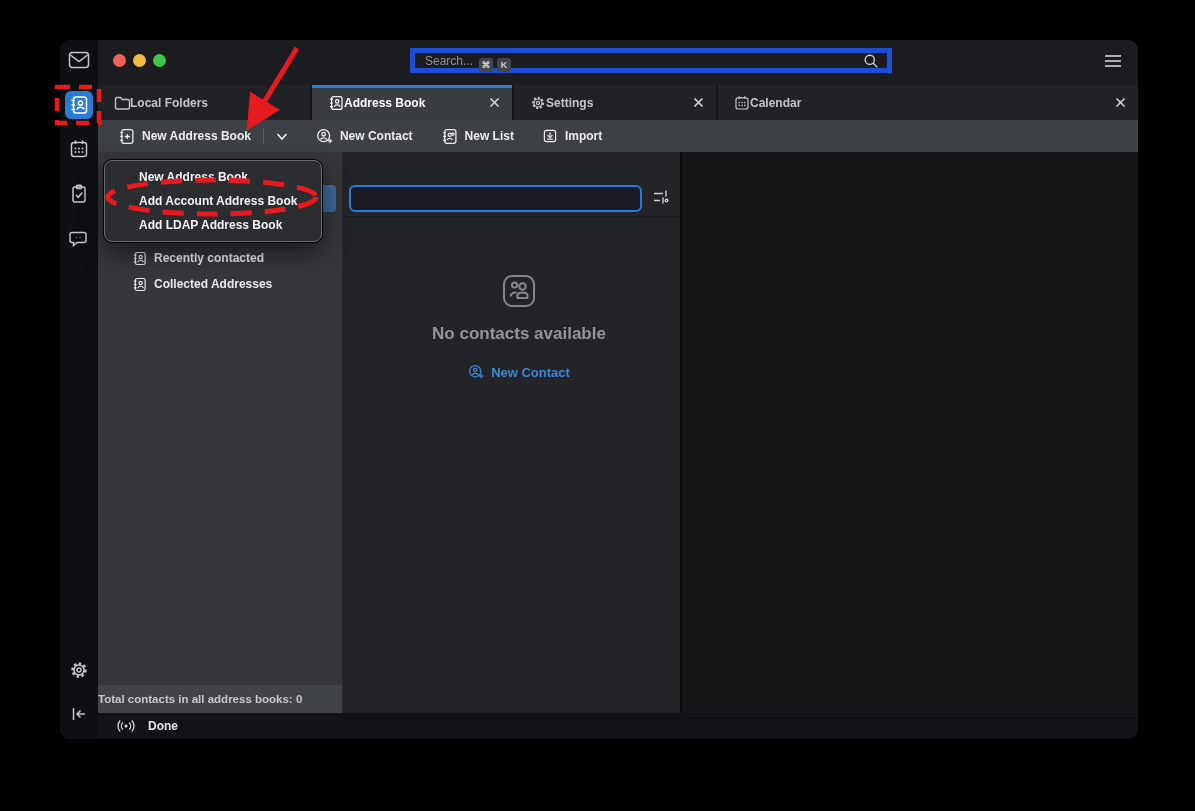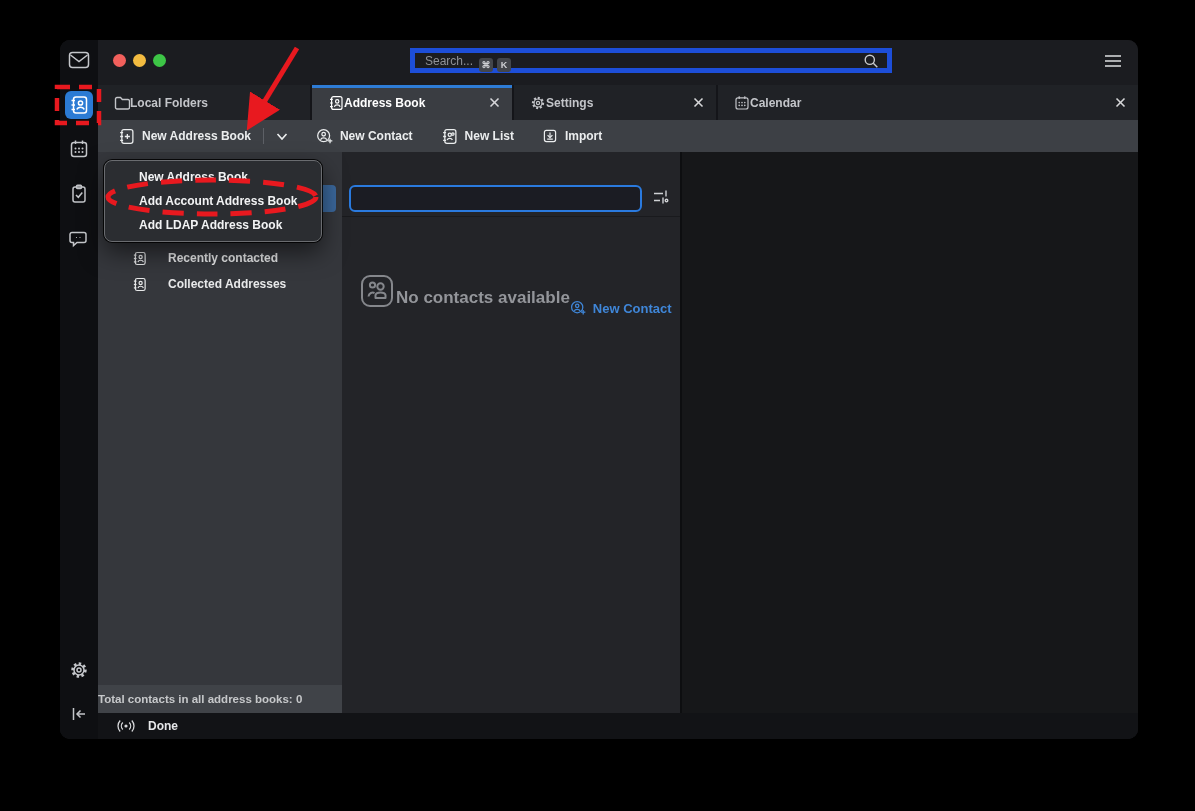--- a/index.html
+++ b/index.html
@@ -54,35 +54,35 @@
   .tb-sep { width:1px; height:16px; background:#5d6066; margin:0 8px; }
   .tb-chev { display:flex; padding:0 4px; }
   .tb-gap { width:20px; }
 
   
   .content { position:absolute; left:38px; right:0; top:112px; bottom:26px; display:flex; }
   .ab-sidebar { width:244px; background:#35373c; position:relative; flex:none; }
   .ab-selected { position:absolute; left:6px; top:33px; width:232px; height:27px;
                  background:#3b689c; border-radius:4px; z-index:1; }
   .ab-item { position:absolute; left:24px; right:6px; height:26px; display:flex; align-items:center;
-             gap:21px; padding-left:10px; color:#e8e9ea; font-size:12px; font-weight:600; }
+             gap:7px; padding-left:10px; color:#e8e9ea; font-size:12px; font-weight:600; }
   .ab-item.i0 { top:93px; } .ab-item.i1 { top:119px; }
   .ab-footer { position:absolute; left:0; right:0; bottom:0; height:28px; background:#404348;
                display:flex; align-items:center; padding-left:0; color:#c6c8ca;
                font-size:11.5px; font-weight:700; }
 
   .contacts { width:340px; background:#232428; position:relative; flex:none;
               border-right:2px solid #0d0e10; }
   .c-search { position:absolute; left:7px; top:33px; width:293px; height:27px;
               border:2px solid #2a7ade; border-radius:6px; background:#1b1c23; }
   .c-search input { width:100%; height:100%; background:transparent; border:0; outline:none;
                     color:#e6e7e9; font-size:12px; padding:0 8px; font-family:inherit; }
   .c-opts { position:absolute; right:10px; top:37px; color:#cfd1d4; display:flex; }
   .c-div { position:absolute; left:0; right:0; top:64px; height:1px; background:#191a1d; }
-  .c-empty { position:absolute; left:0; right:0; top:120px; display:flex; flex-direction:row;
+  .c-empty { position:absolute; left:0; right:0; top:120px; display:flex; flex-direction:column;
              align-items:center;margin-left:16px; }
   .c-empty .big-icon { color:#85878c; margin-bottom:14px; }
   .c-empty .title { color:#93959a; font-size:17px; font-weight:700; }
   .c-link { margin-top:20px; display:flex; align-items:center; gap:7px; color:#3f86d8;
             font-size:13px; font-weight:700; }
   .details { flex:1; background:#161719; }
 
   
   .statusbar { position:absolute; left:38px; right:0; bottom:0; height:26px; background:#121316;
                display:flex; align-items:center; color:#e6e7e9; font-size:12px; font-weight:600; }

